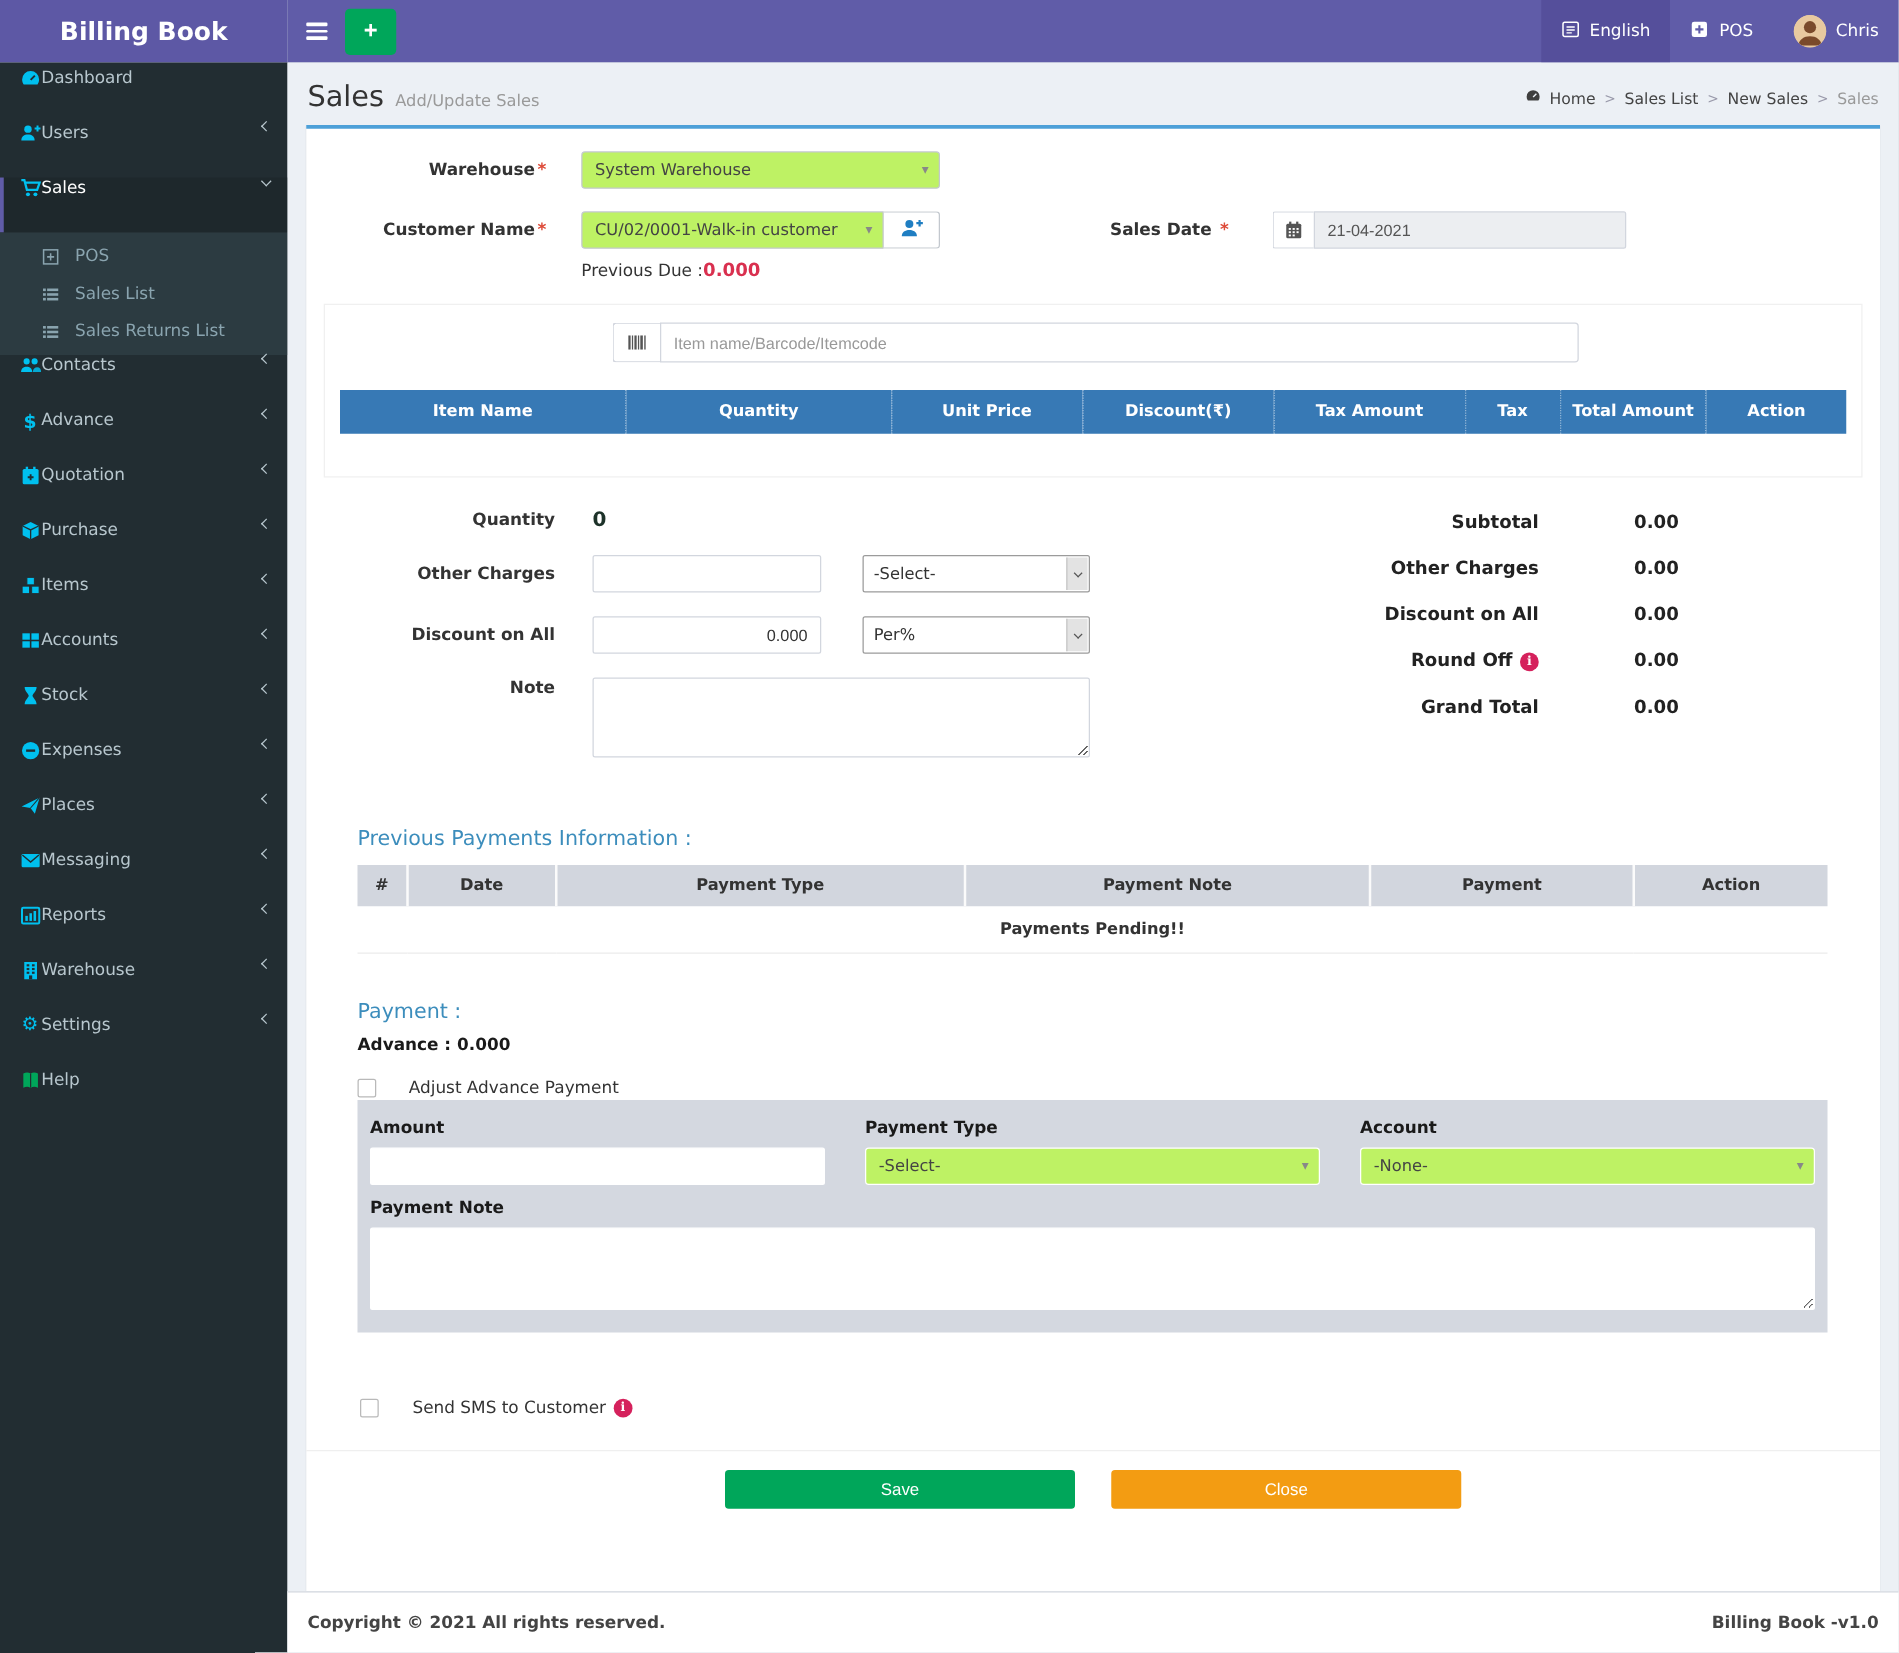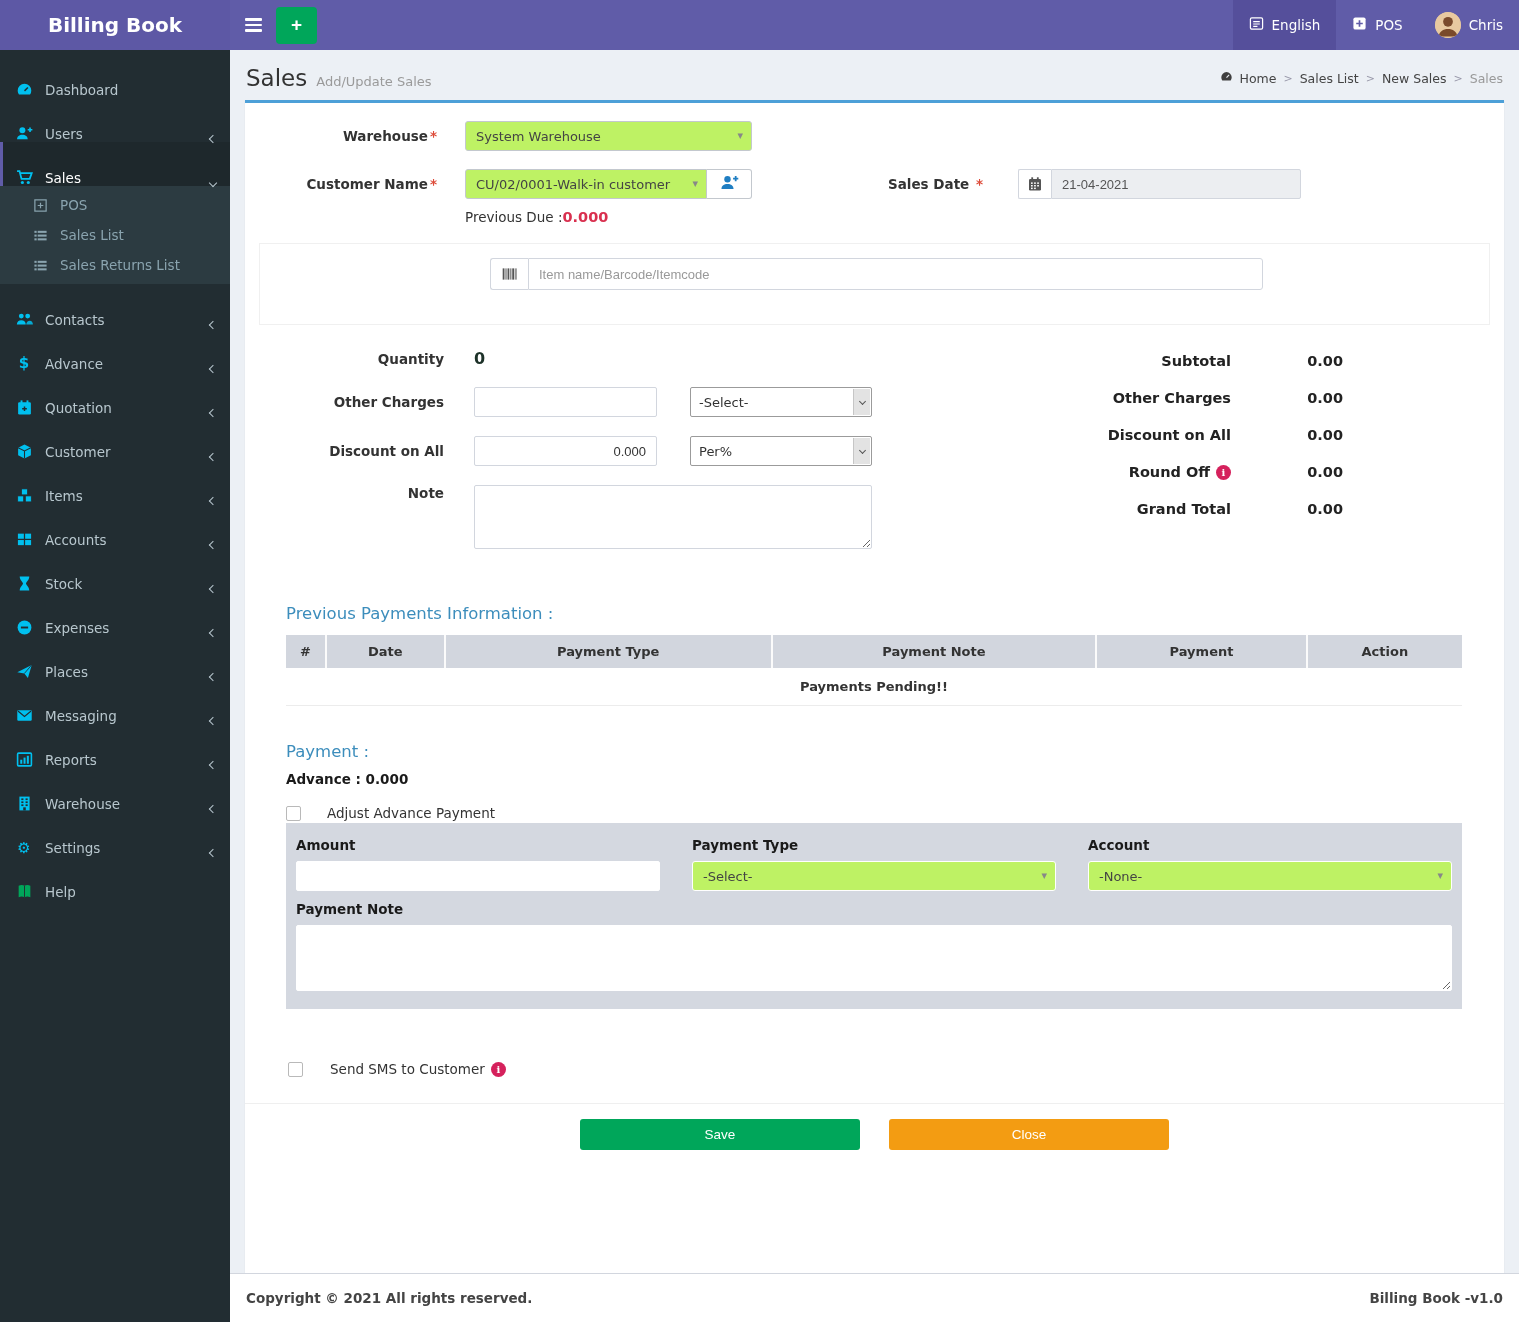--- a/index.html
+++ b/index.html
@@ -14,21 +14,21 @@
   .burger i{display:block;width:17px;height:2.5px;background:#fff;border-radius:1px;}
   .addbtn{width:41px;height:37px;background:#00a65a;border:none;border-radius:4px;color:#fff;font-size:19px;font-weight:bold;display:flex;align-items:center;justify-content:center;cursor:pointer;}
   .nav-right{margin-left:auto;display:flex;align-items:stretch;height:50px;}
   .nav-item{display:flex;align-items:center;gap:8px;padding:0 16px;color:#fff;font-size:13.5px;cursor:pointer;}
   .nav-item.active{background:#554f9b;}
   .avatar{width:26px;height:26px;border-radius:50%;overflow:hidden;background:#e8c9a0;flex-shrink:0;}
 
   
   .shell{display:flex;height:1272px;}
   .sidebar{width:230px;background:#222d32;flex-shrink:0;padding-top:4px;}
-  .side-item{display:flex;align-items:flex-end;gap:12px;padding:0 14px 0 12px;height:44px;color:#b8c7ce;font-size:13.5px;cursor:pointer;border-left:3px solid transparent;}
+  .side-item{display:flex;align-items:flex-start;gap:0;padding:0 14px 0 12px;height:44px;color:#b8c7ce;font-size:13.5px;cursor:pointer;border-left:3px solid transparent;}
   .side-item.active{background:#1e282c;color:#fff;border-left-color:#605ca8;}
   .sicon{width:18px;flex-shrink:0;display:flex;justify-content:center;}
   .chev{width:6px;height:6px;border-left:1.6px solid #b8c7ce;border-bottom:1.6px solid #b8c7ce;margin-left:auto;flex-shrink:0;}
   .chevL{transform:rotate(45deg);}
   .chevD{transform:rotate(-45deg);}
   .submenu{background:#2c3b41;padding:4px 0;}
   .sub-item{display:flex;align-items:center;gap:11px;padding:7px 5px 7px 31px;color:#8aa4af;font-size:13.5px;cursor:pointer;}
   .dollar{color:#00c0ef;font-weight:bold;font-size:15px;}
   .gearchar{color:#00c0ef;font-size:15px;line-height:1;}
 
@@ -270,21 +270,21 @@
       <span>Quotation</span>
       <span class="chev chevL"></span>
     </div>
     <div class="side-item">
       <span class="sicon">
           <svg width="17" height="17" viewBox="0 0 16 16">
             <path d="M8 1.5L14 4.5v7L8 14.5 2 11.5v-7z" fill="#00c0ef"></path>
             <path d="M2 4.5L8 7.5l6-3M8 7.5v7" stroke="#222d32" stroke-width="1" fill="none"></path>
           </svg>
         </span>
-      <span>Customer</span>
+      <span>Purchase</span>
       <span class="chev chevL"></span>
     </div>
     <div class="side-item">
       <span class="sicon">
           <svg width="17" height="17" viewBox="0 0 16 16" fill="#00c0ef" stroke="#222d32" stroke-width=".7">
             <rect x="5.2" y="1.8" width="5.6" height="5.6"></rect>
             <rect x="1.6" y="8.4" width="5.6" height="5.6"></rect>
             <rect x="8.8" y="8.4" width="5.6" height="5.6"></rect>
           </svg>
         </span>
@@ -465,20 +465,35 @@
                 <rect x="1.5" y="3" width="1.6" height="10"></rect>
                 <rect x="4" y="3" width=".9" height="10"></rect>
                 <rect x="5.8" y="3" width="1.6" height="10"></rect>
                 <rect x="8.3" y="3" width=".9" height="10"></rect>
                 <rect x="10" y="3" width="1.8" height="10"></rect>
                 <rect x="12.8" y="3" width="1" height="10"></rect>
               </svg>
             </span>
           <input class="search-inp" placeholder="Item name/Barcode/Itemcode" style="">
         </div>
+        <table class="items">
+          <thead>
+            <tr>
+              <th style="width:19%">Item Name</th>
+              <th style="width:17.6%">Quantity</th>
+              <th style="width:12.7%">Unit Price</th>
+              <th style="width:12.7%">Discount(₹)</th>
+              <th style="width:12.7%">Tax Amount</th>
+              <th style="width:6.3%">Tax</th>
+              <th style="width:9.7%">Total Amount</th>
+              <th style="width:9.3%">Action</th>
+            </tr>
+          </thead>
+          <tbody></tbody>
+        </table>
       </div>
 
       <div class="summary">
         <div class="sum-left">
           <div class="srow">
             <div class="slabel">Quantity</div>
             <div class="qty-val">0</div>
           </div>
           <div class="srow">
             <div class="slabel">Other Charges</div>

